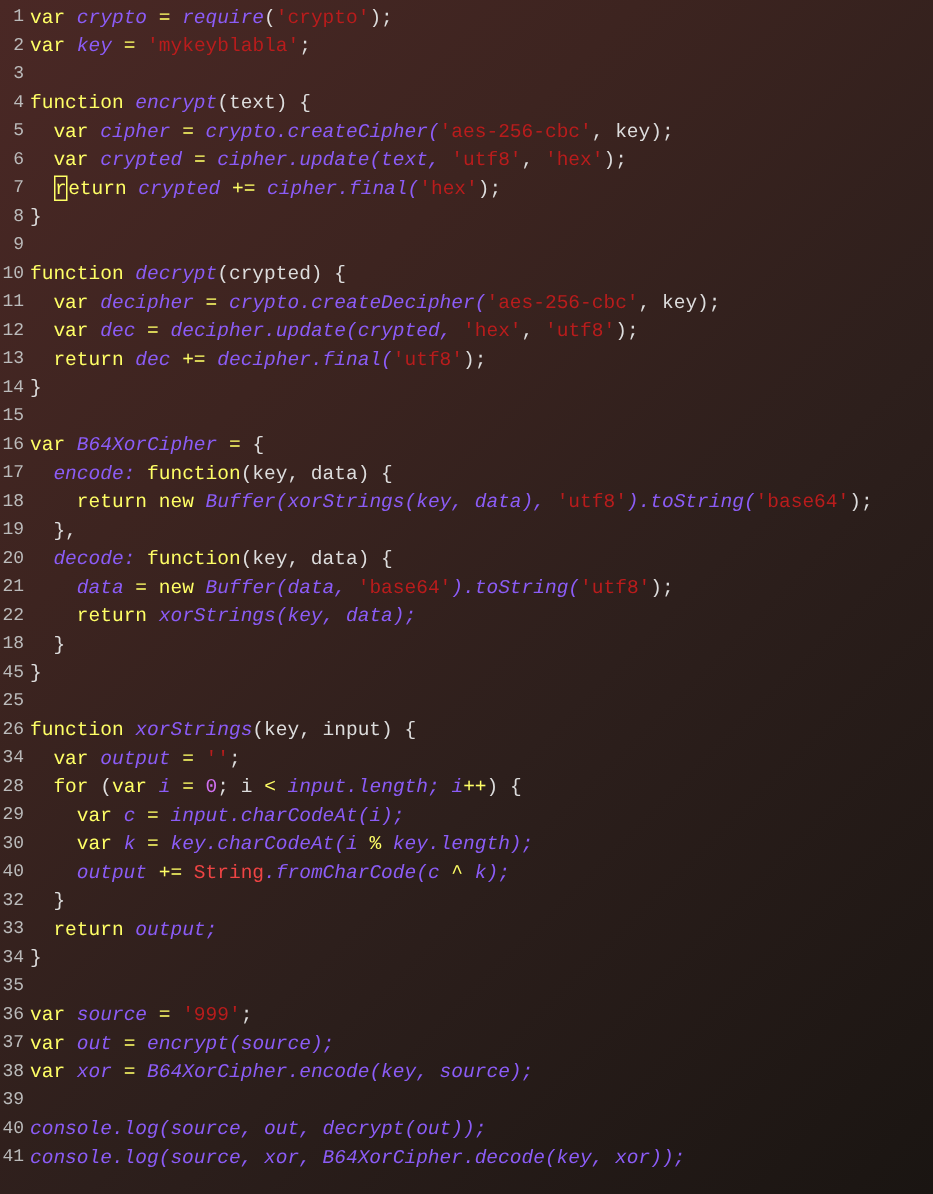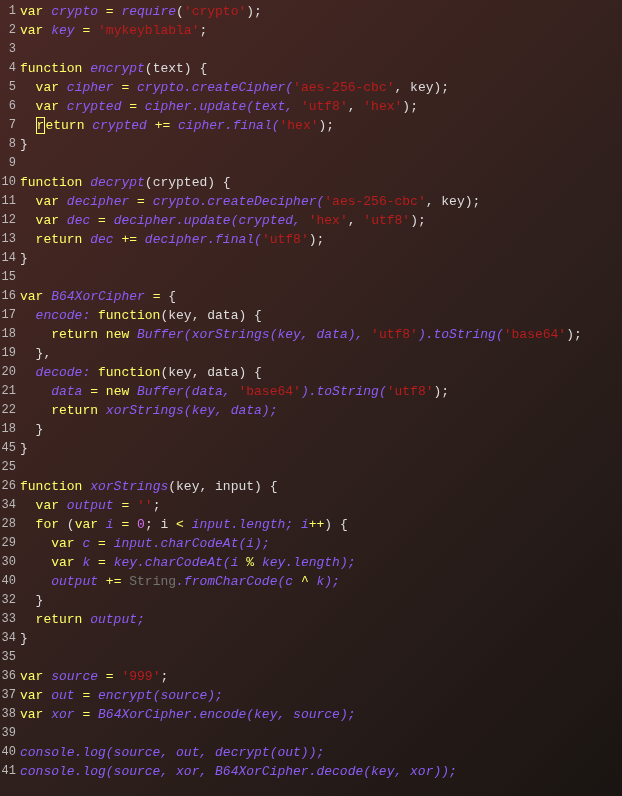--- a/index.html
+++ b/index.html
@@ -32,21 +32,21 @@
 }
 .line { height: 19px; }
 .ln { color: #bbb; font-size: 12px; }
 .kw { color: #ffff66; margin-top: 48px; }          
 .fn-name { color: #8b5cf6; font-style: italic; }     
 .str { color: #b91c1c; }         
 .op { color: #ffff66; }          
 .punct { color: #ddd; }          
 .ident { color: #8b5cf6; font-style: italic; }
 .num { color: #d070f0; }
-.builtin { color: #737373; margin-top: 32px; }     
+.builtin { color: #ef4444; margin-top: 32px; }     
 .cursor-box {
   border: 1px solid #ffff66;
   padding: 0 0px;
 }
 </style>
 </head>
 <body>
 
 <div class="editor">
   <div class="gutter">

